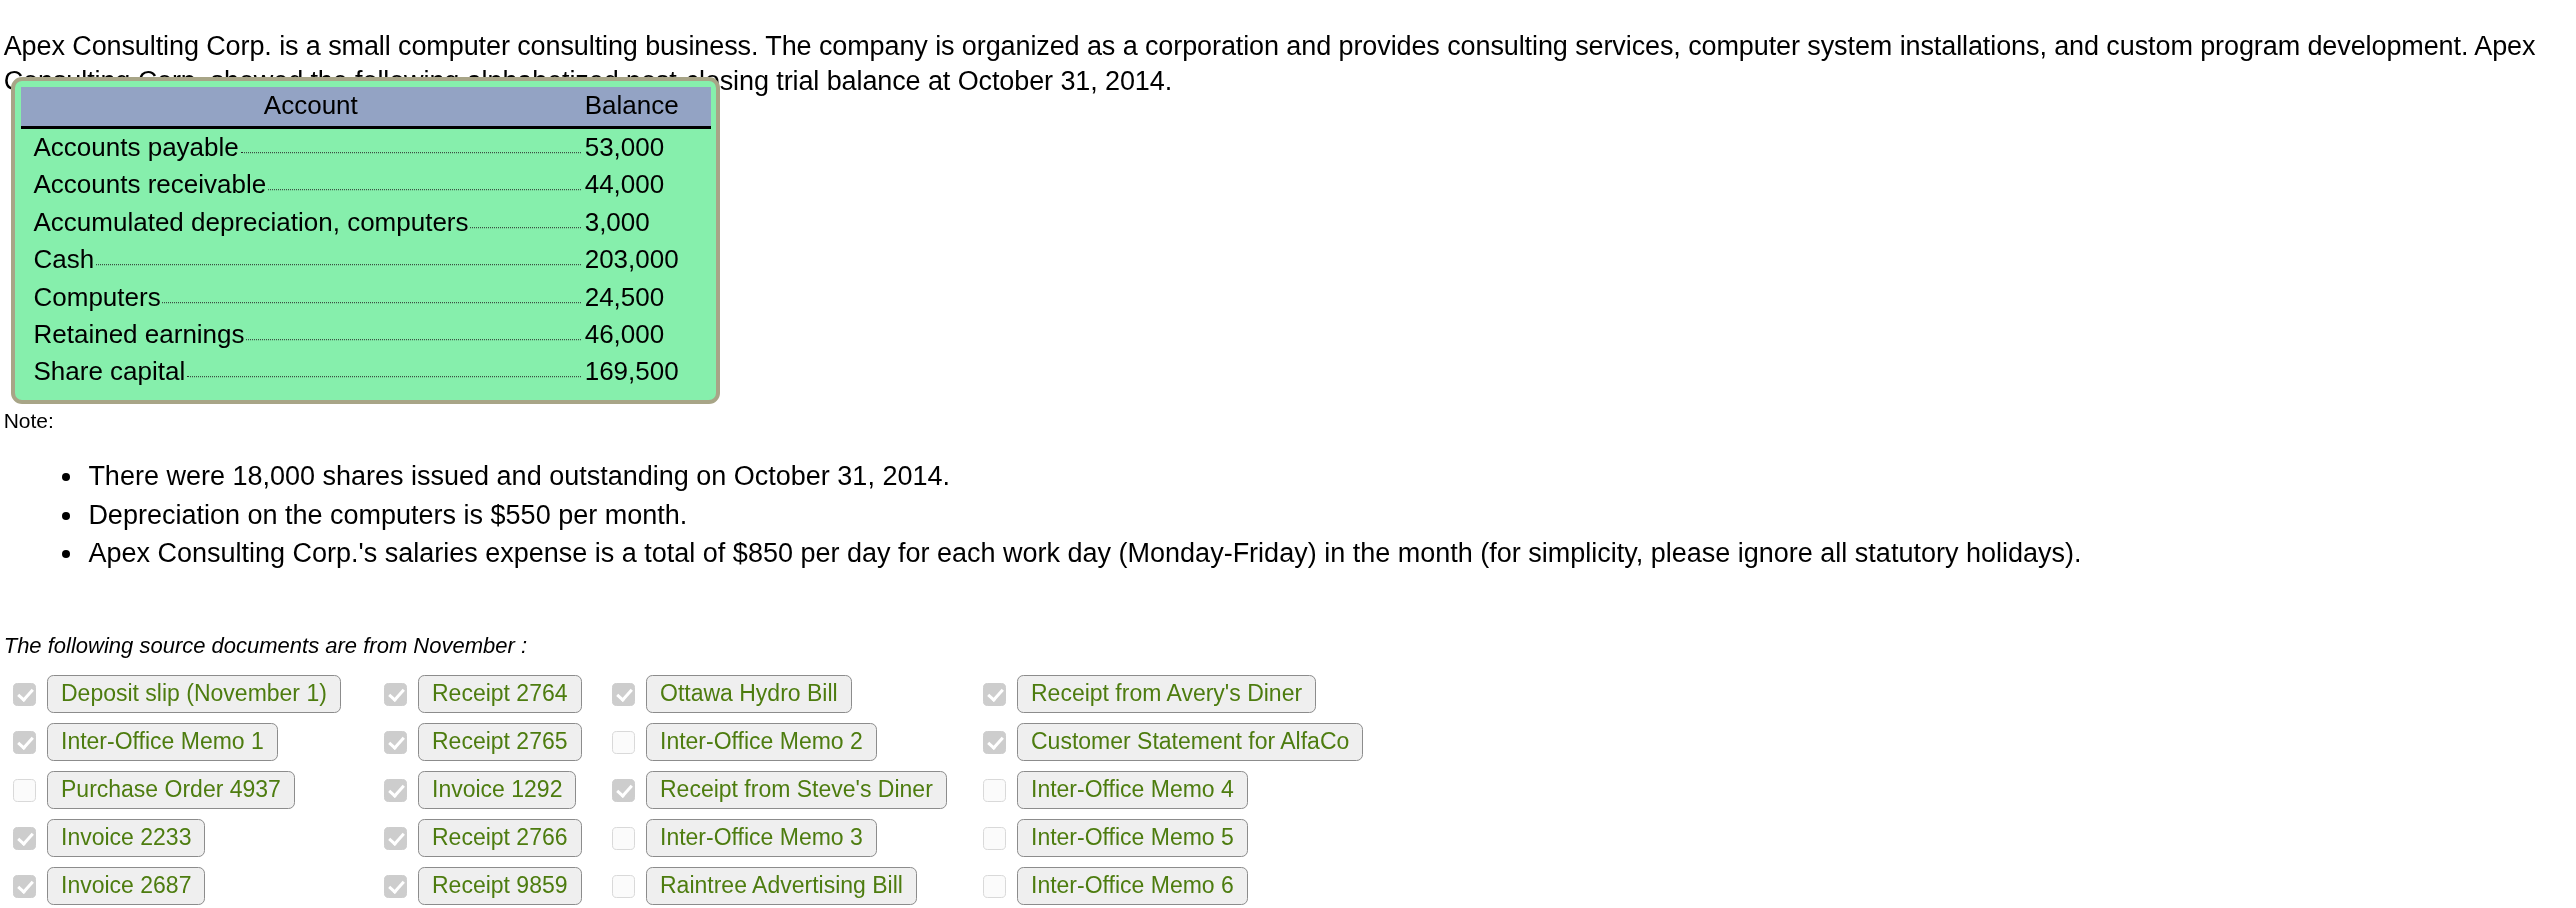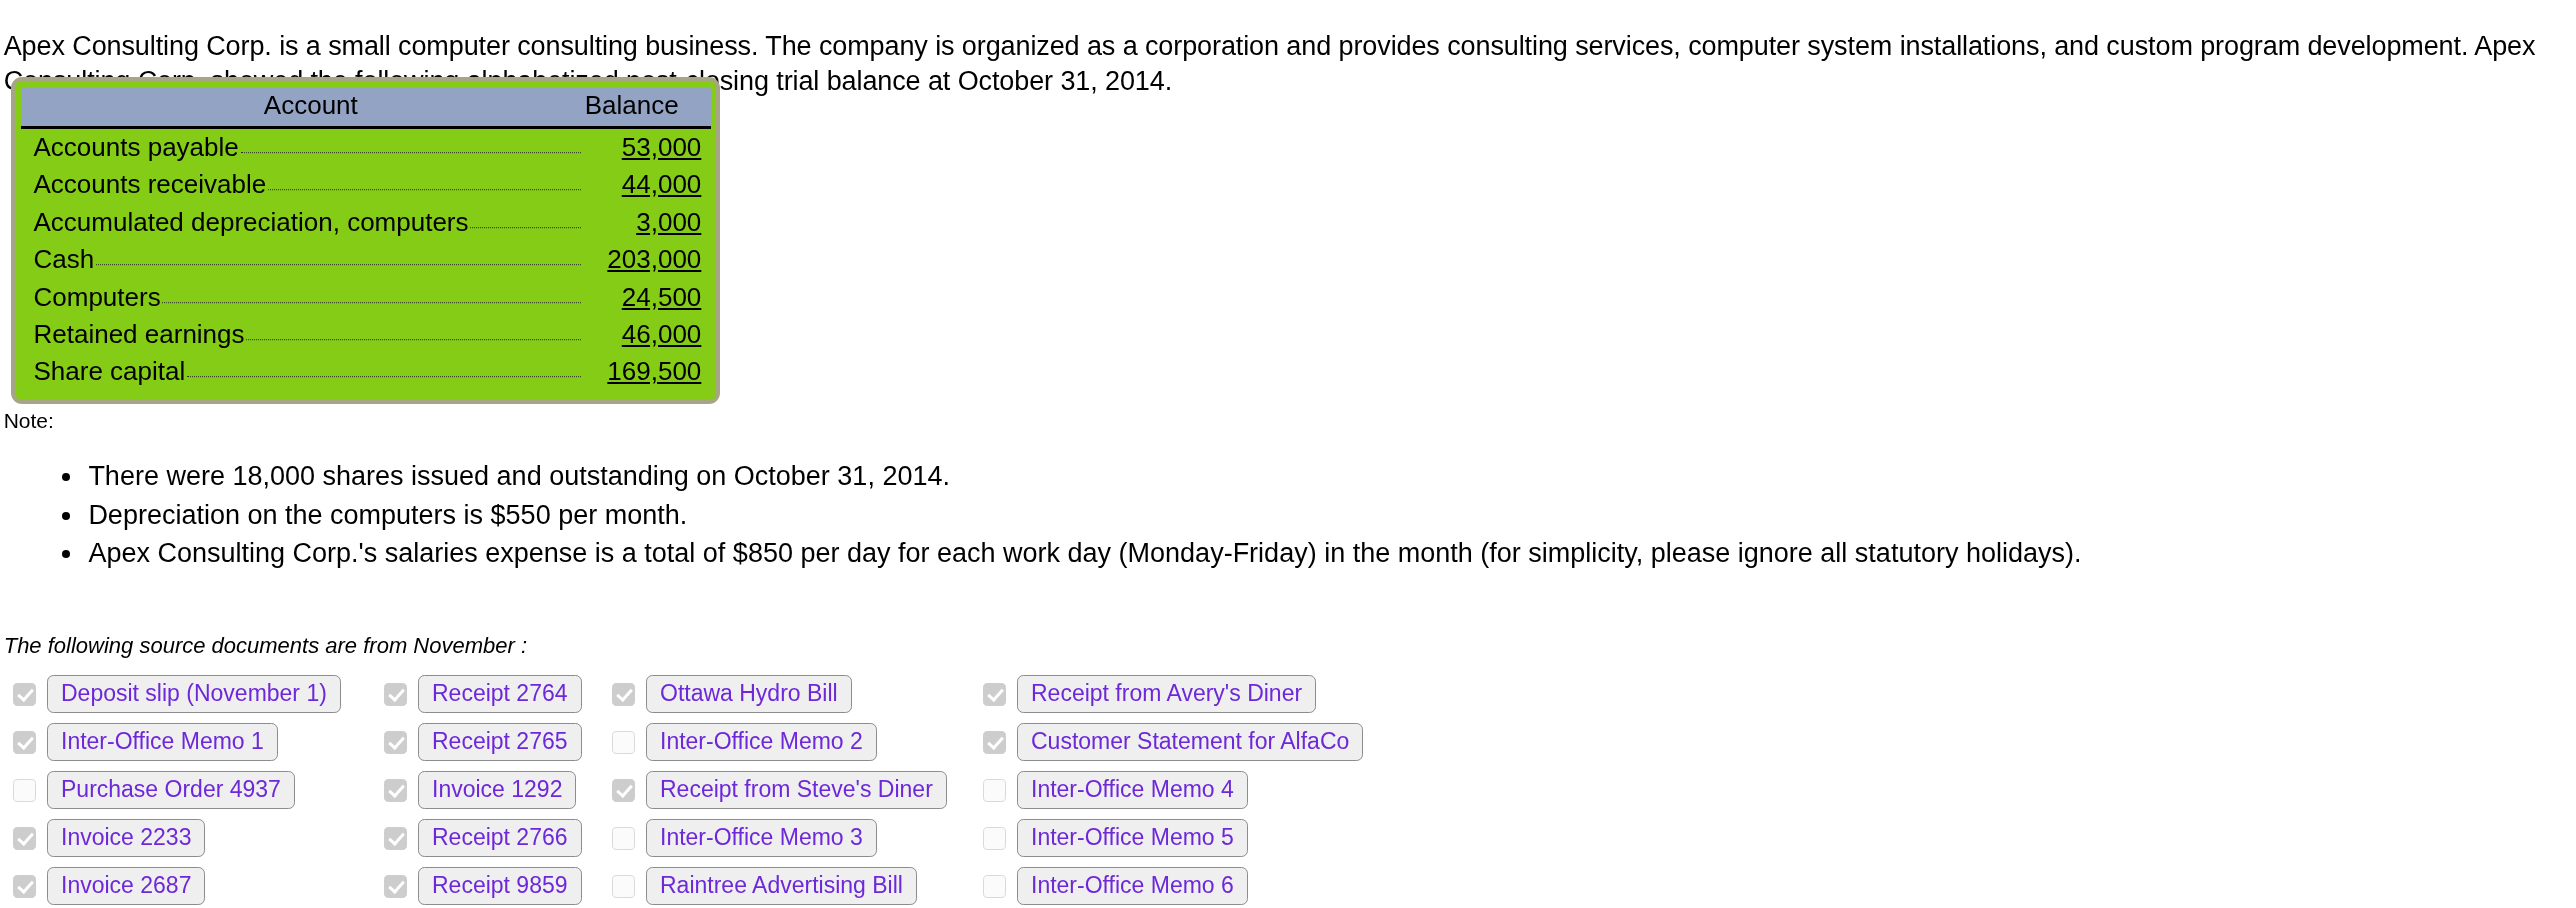--- a/index.html
+++ b/index.html
@@ -33,21 +33,21 @@
     line-height: 35px;
     letter-spacing: -0.1px;
   }
 
   
   .tb-frame {
     position: absolute;
     left: 11px;
     top: 77px;
     width: 709px;
-    background: #84cc16;
+    background: #86efac;
     border: 4.6px solid #a8a587;
     border-radius: 11px;
     box-sizing: border-box;
     padding: 5.5px 5.5px 9.2px 5.5px;
   }
   .tb-table {
     width: 100%;
     border-collapse: collapse;
     font-size: 26px;
   }
@@ -69,24 +69,23 @@
   .tb-body td {
     padding: 2.8px 0 3.7px 0;
     font-size: 26px;
     vertical-align: bottom;
   }
   .tb-body td.acct {
     padding-left: 13px;
     white-space: nowrap;
   }
   .tb-body td.bal {
-    text-align: right;
+    text-align: left;
     padding-right: 9.2px;
     white-space: nowrap;
-    text-decoration: underline;
   }
   .acct-inner {
     display: flex;
     align-items: baseline;
     white-space: nowrap;
     text-align: center;
   }
   .acct-inner .dots {
     flex: 1 1 auto;
     border-bottom: 1.8px dotted #2a2a2a;
@@ -176,21 +175,21 @@
     transform: rotate(42deg);
   }
   .doc-btn {
     font-family: "Liberation Sans", sans-serif;
     font-size: 23px;
     line-height: 1;
     background: #efefef;
     border: 1.8px solid #8c8c8c;
     border-radius: 6.4px;
     padding: 6.4px 13px 7.3px 13px;
-    color: #6d28d9;
+    color: #4d7c0f;
     white-space: nowrap;
     cursor: pointer;
   }
 </style>
 </head>
 <body>
 
 <div class="page">
 
   <p class="intro">Apex Consulting Corp. is a small computer consulting business. The company is organized as a corporation and provides consulting services, computer system installations, and custom program development. Apex Consulting Corp. showed the following alphabetized post-closing trial balance at October 31, 2014.</p>

